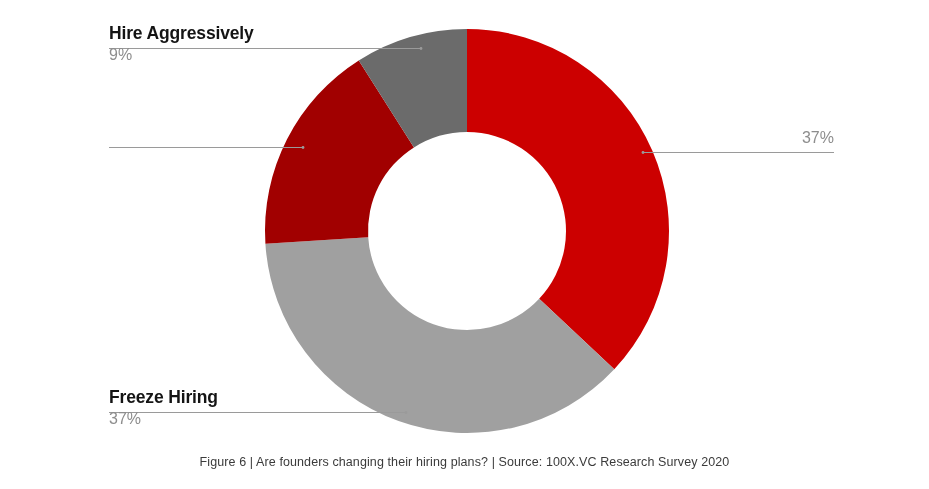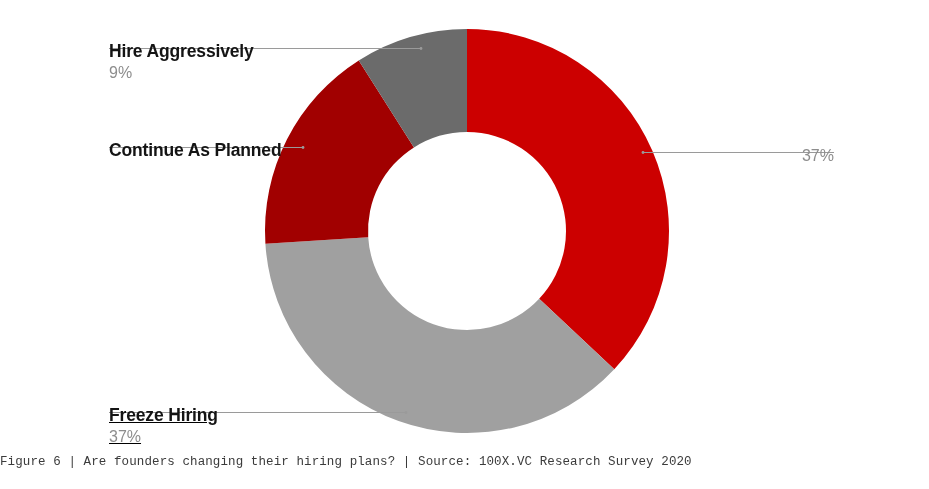--- a/index.html
+++ b/index.html
@@ -27,21 +27,20 @@
     left: 0;
     top: 0;
     width: 929px;
     height: 489px;
   }
 
   
   .callout {
     position: absolute;
     white-space: nowrap;
-    margin-top: 18px;
   }
   .callout-title {
     font-size: 17.5px;
     font-weight: 700;
     color: #141414;
     letter-spacing: -0.15px;
     line-height: 20px;
     display: block;
   }
   .callout-value {
@@ -52,33 +51,32 @@
     display: block;
     margin-top: 2px;
   }
   .callout.align-right {
     text-align: right;
   }
 
   #callout-hire-aggressively   { left: 109px; top: 23px;  }
   #callout-continue-as-planned { left: 109px; top: 122px; }
   #callout-slower-than-planned { left: 643px; top: 126px; width: 191px; }
-  #callout-freeze-hiring       { left: 109px; top: 387px; text-decoration: underline; }
+  #callout-freeze-hiring       { left: 109px; top: 387px; }
 
   
   #figure-caption {
     position: absolute;
     left: 0;
     right: 0;
     top: 455px;
-    text-align: left;
+    text-align: center;
     font-size: 12.5px;
     color: #3b3b3b;
     letter-spacing: 0.1px;
-    font-family: Liberation Mono, monospace;
   }
 </style>
 </head>
 <body>
 
 <div id="chart-figure">
 
   <svg id="donut-chart" viewBox="0 0 929 489">
 
     <path fill="#CC0000" d="M 467.00 29.00 A 202 202 0 0 1 614.25 369.28 L 539.17 298.77 A 99 99 0 0 0 467.00 132.00 Z"></path>
@@ -101,21 +99,20 @@
     <line x1="109" y1="412.5" x2="406" y2="412.5" stroke="#9a9a9a" stroke-width="1"></line>
     <circle cx="406" cy="412.5" r="1.4" fill="#9a9a9a"></circle>
   </svg>
 
   <div class="callout" id="callout-hire-aggressively">
     <span class="callout-title">Hire Aggressively</span>
     <span class="callout-value">9%</span>
   </div>
 
   <div class="callout" id="callout-continue-as-planned">
-    <span class="callout-title">Continue As Planned</span>
   </div>
 
   <div class="callout align-right" id="callout-slower-than-planned">
     <span class="callout-value">37%</span>
   </div>
 
   <div class="callout" id="callout-freeze-hiring">
     <span class="callout-title">Freeze Hiring</span>
     <span class="callout-value">37%</span>
   </div>

